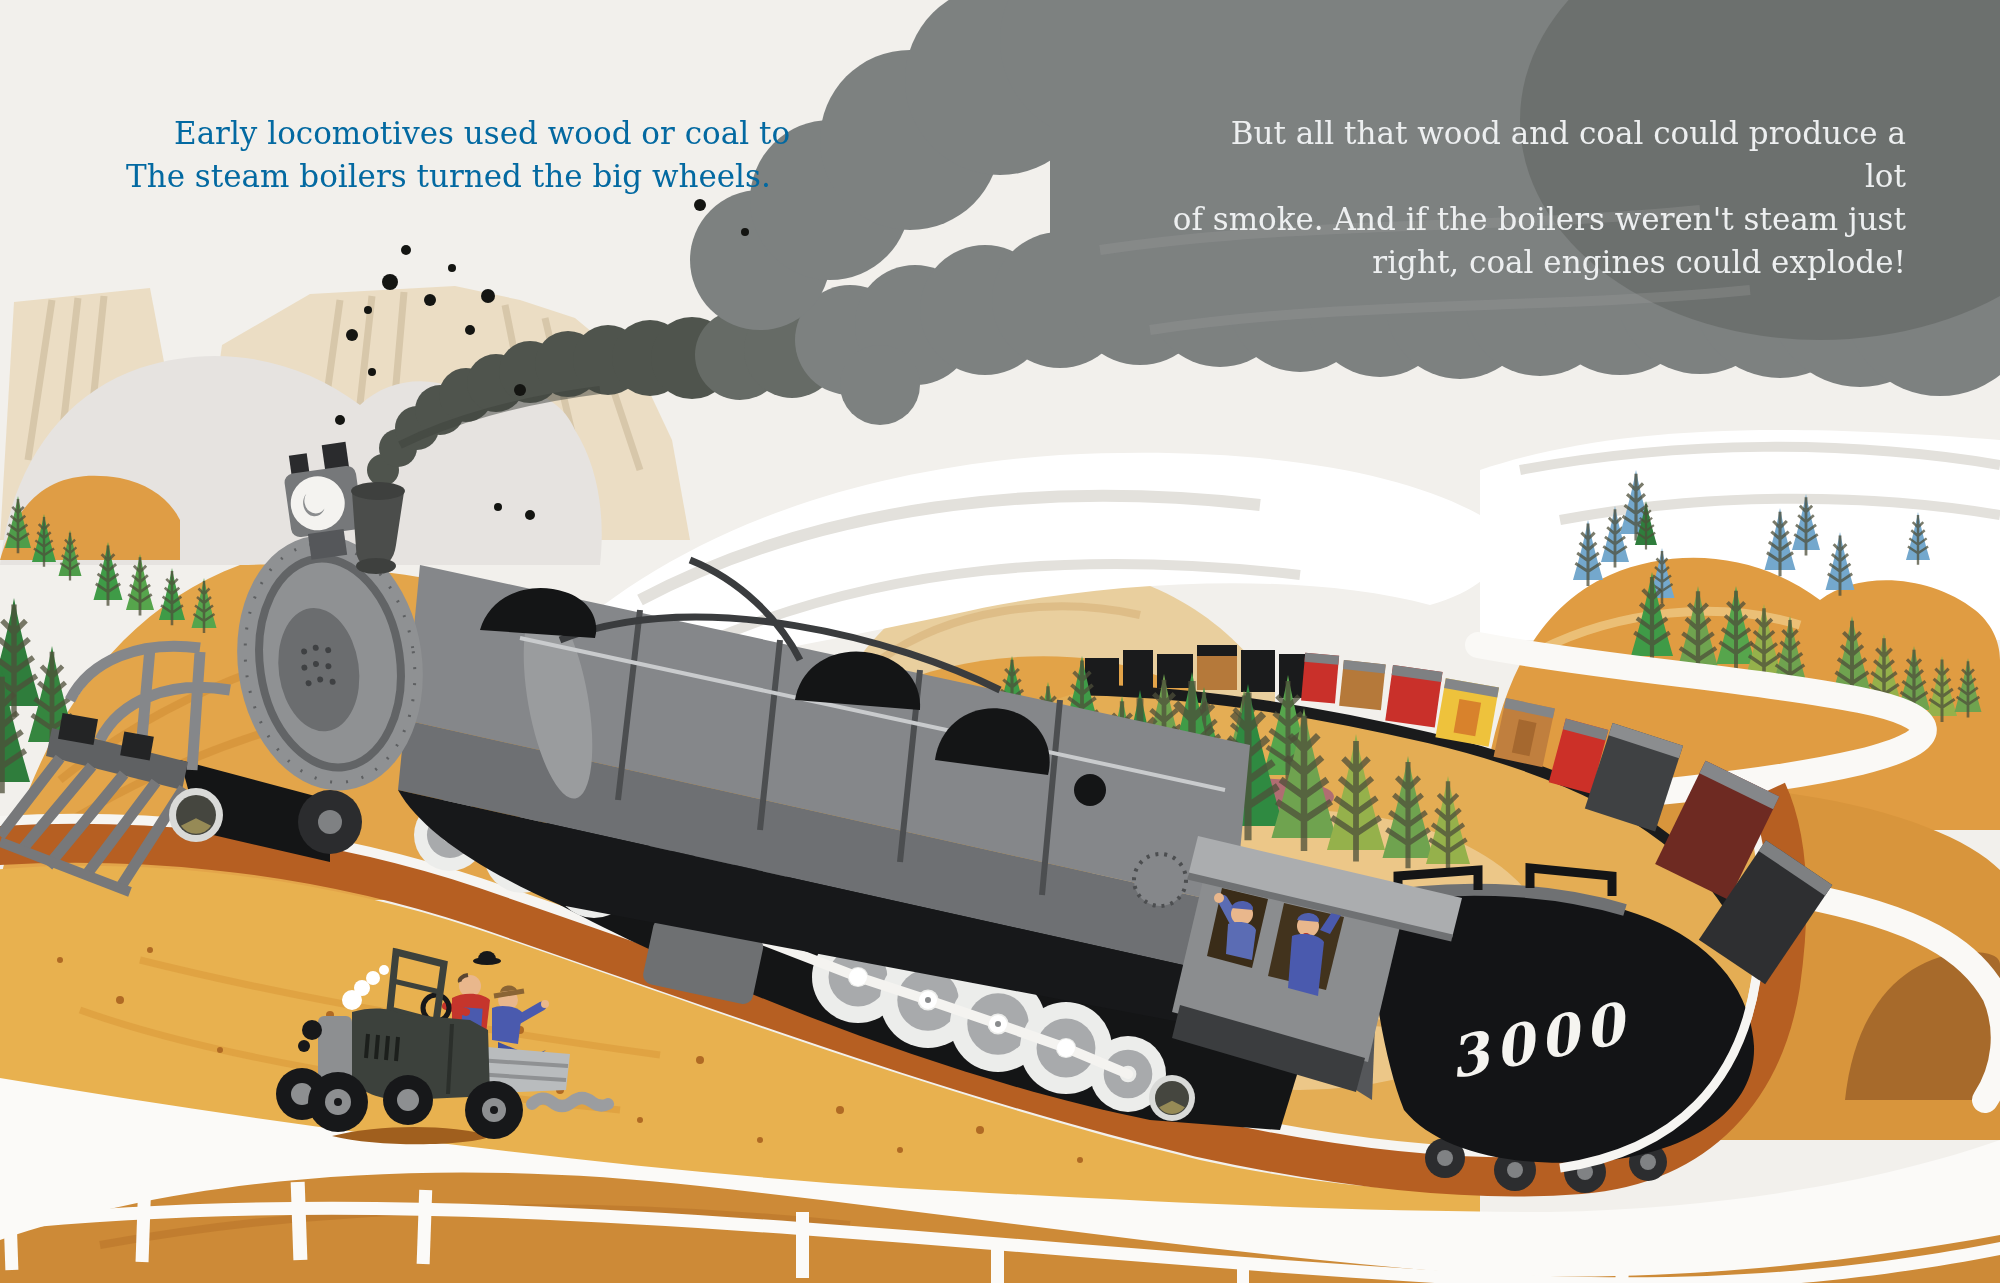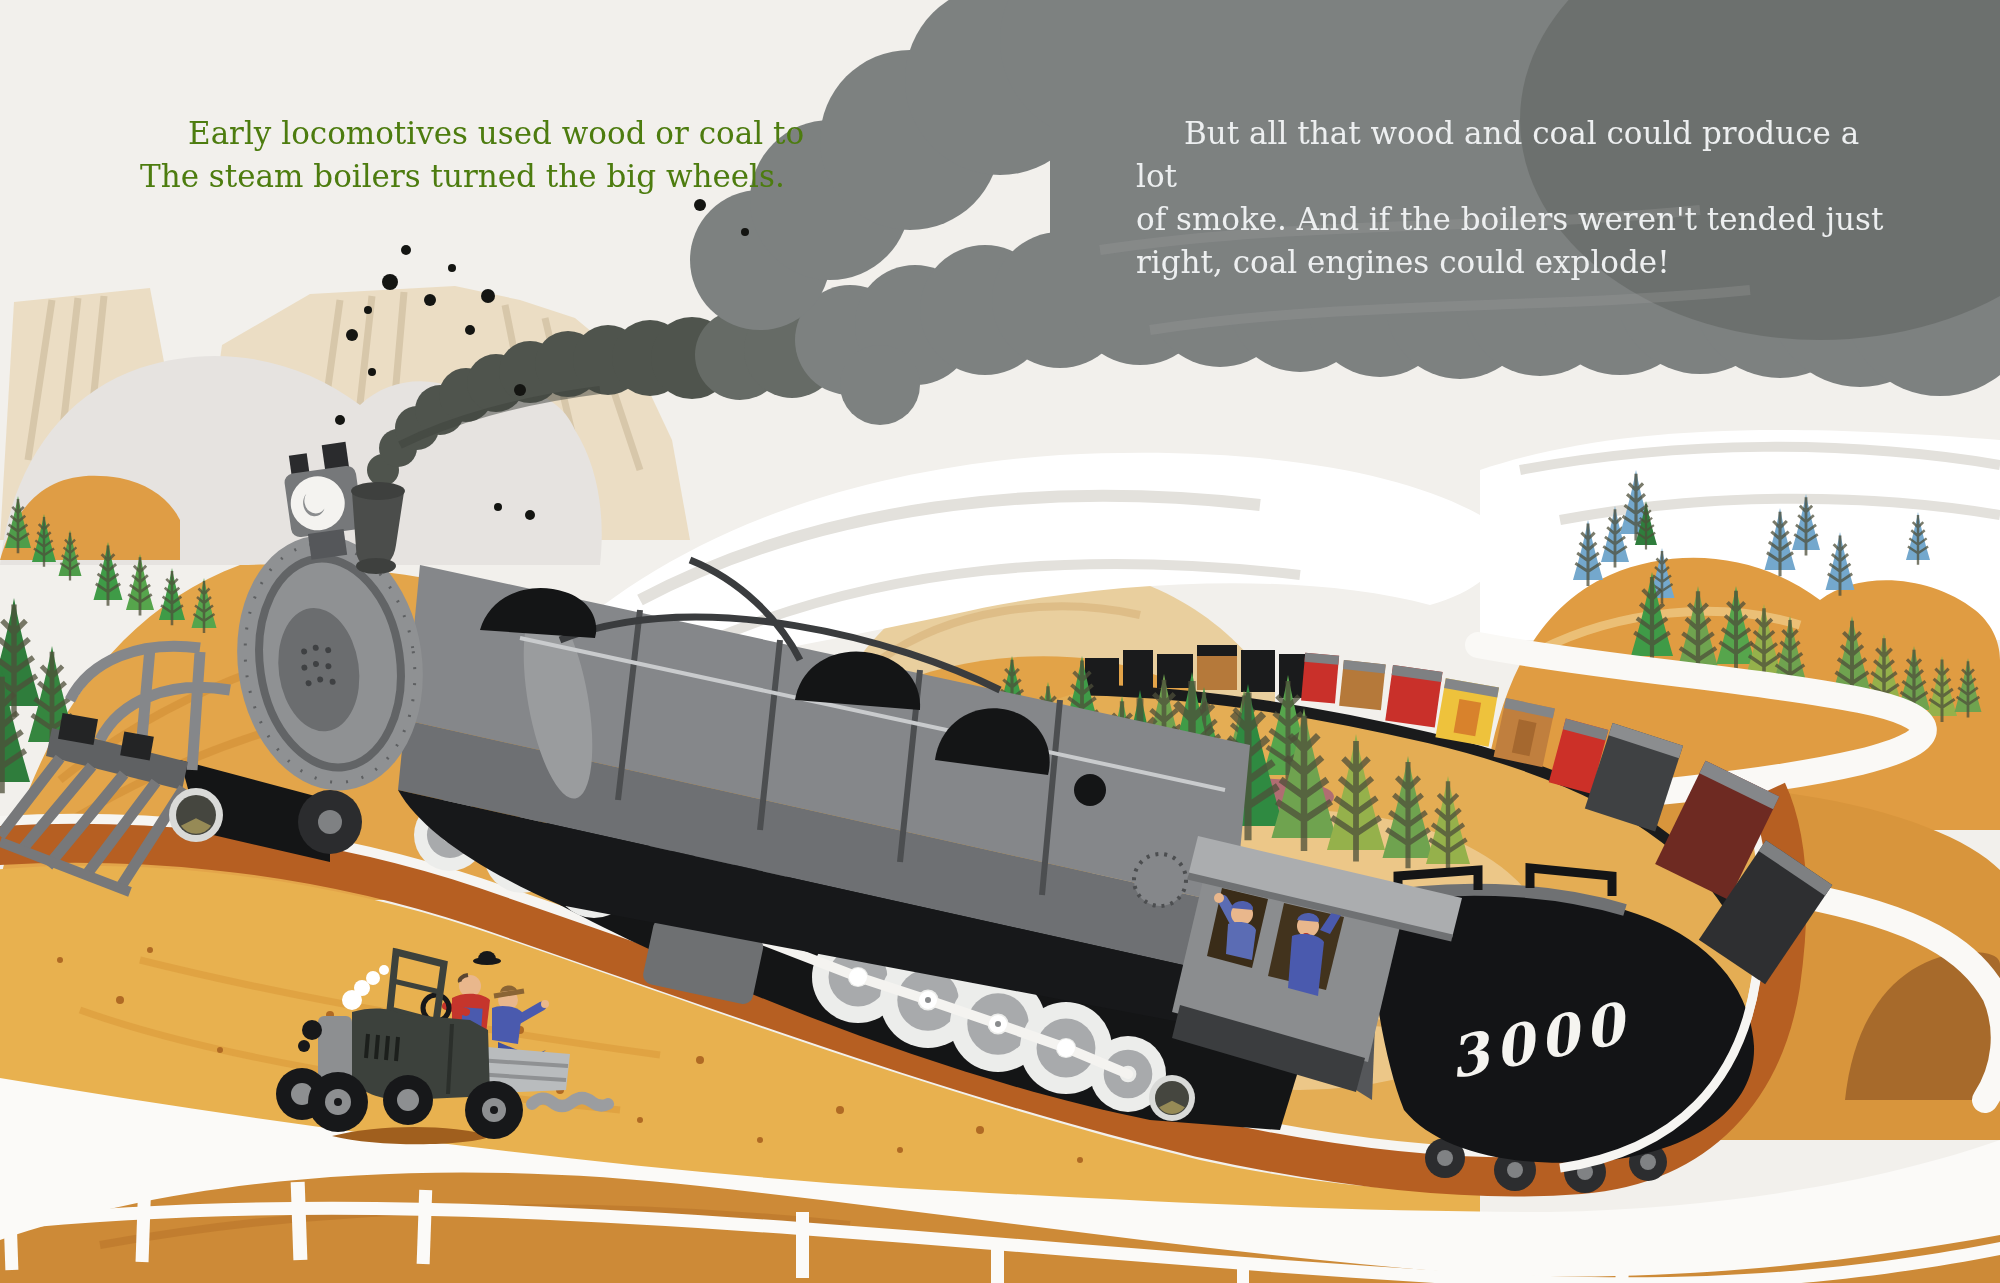--- a/index.html
+++ b/index.html
@@ -1,22 +1,22 @@
 <!DOCTYPE html>
 <html><head>
 <meta charset="utf-8">
 <style>
   html,body{margin:0;padding:0;background:#f2f0ec;}
   .stage{position:relative;width:2000px;height:1283px;overflow:hidden;font-family:"DejaVu Serif",serif;}
   .stage svg{position:absolute;left:0;top:0;display:block;}
   .caption{position:absolute;font-size:31px;line-height:43px;}
   .caption .cap-line{display:block;}
   .caption .cap-line:first-child{text-indent:48px;}
-  .caption-left{left:140px;top:112px;width:760px;color:#4d7c0f;}
-  .caption-right{left:1136px;top:112px;width:770px;color:#edeff0;}
+  .caption-left{left:126px;top:112px;width:760px;color:#0369a1;}
+  .caption-right{left:1136px;top:112px;width:770px;color:#edeff0;text-align:right;}
   .tender-number{position:absolute;left:1452px;top:998px;width:260px;
     font-style:italic;font-weight:600;font-size:56px;letter-spacing:7px;
     color:#f5f4f0;transform:rotate(-12deg) skewX(-6deg);}
 </style>
 </head>
 <body>
 
 <div class="stage">
 
 <svg width="2000" height="1283" viewBox="0 0 2000 1283">
@@ -522,19 +522,19 @@
 
 </svg>
 
 <div class="caption caption-left">
   <span class="cap-line">Early locomotives used wood or coal to</span>
   <span class="cap-line">The steam boilers turned the big wheels.</span>
 </div>
 
 <div class="caption caption-right">
   <span class="cap-line">But all that wood and coal could produce a lot</span>
-  <span class="cap-line">of smoke. And if the boilers weren't tended just</span>
+  <span class="cap-line">of smoke. And if the boilers weren't steam just</span>
   <span class="cap-line">right, coal engines could explode!</span>
 </div>
 
 <div class="tender-number">3000</div>
 
 </div>
 
 </body></html>

